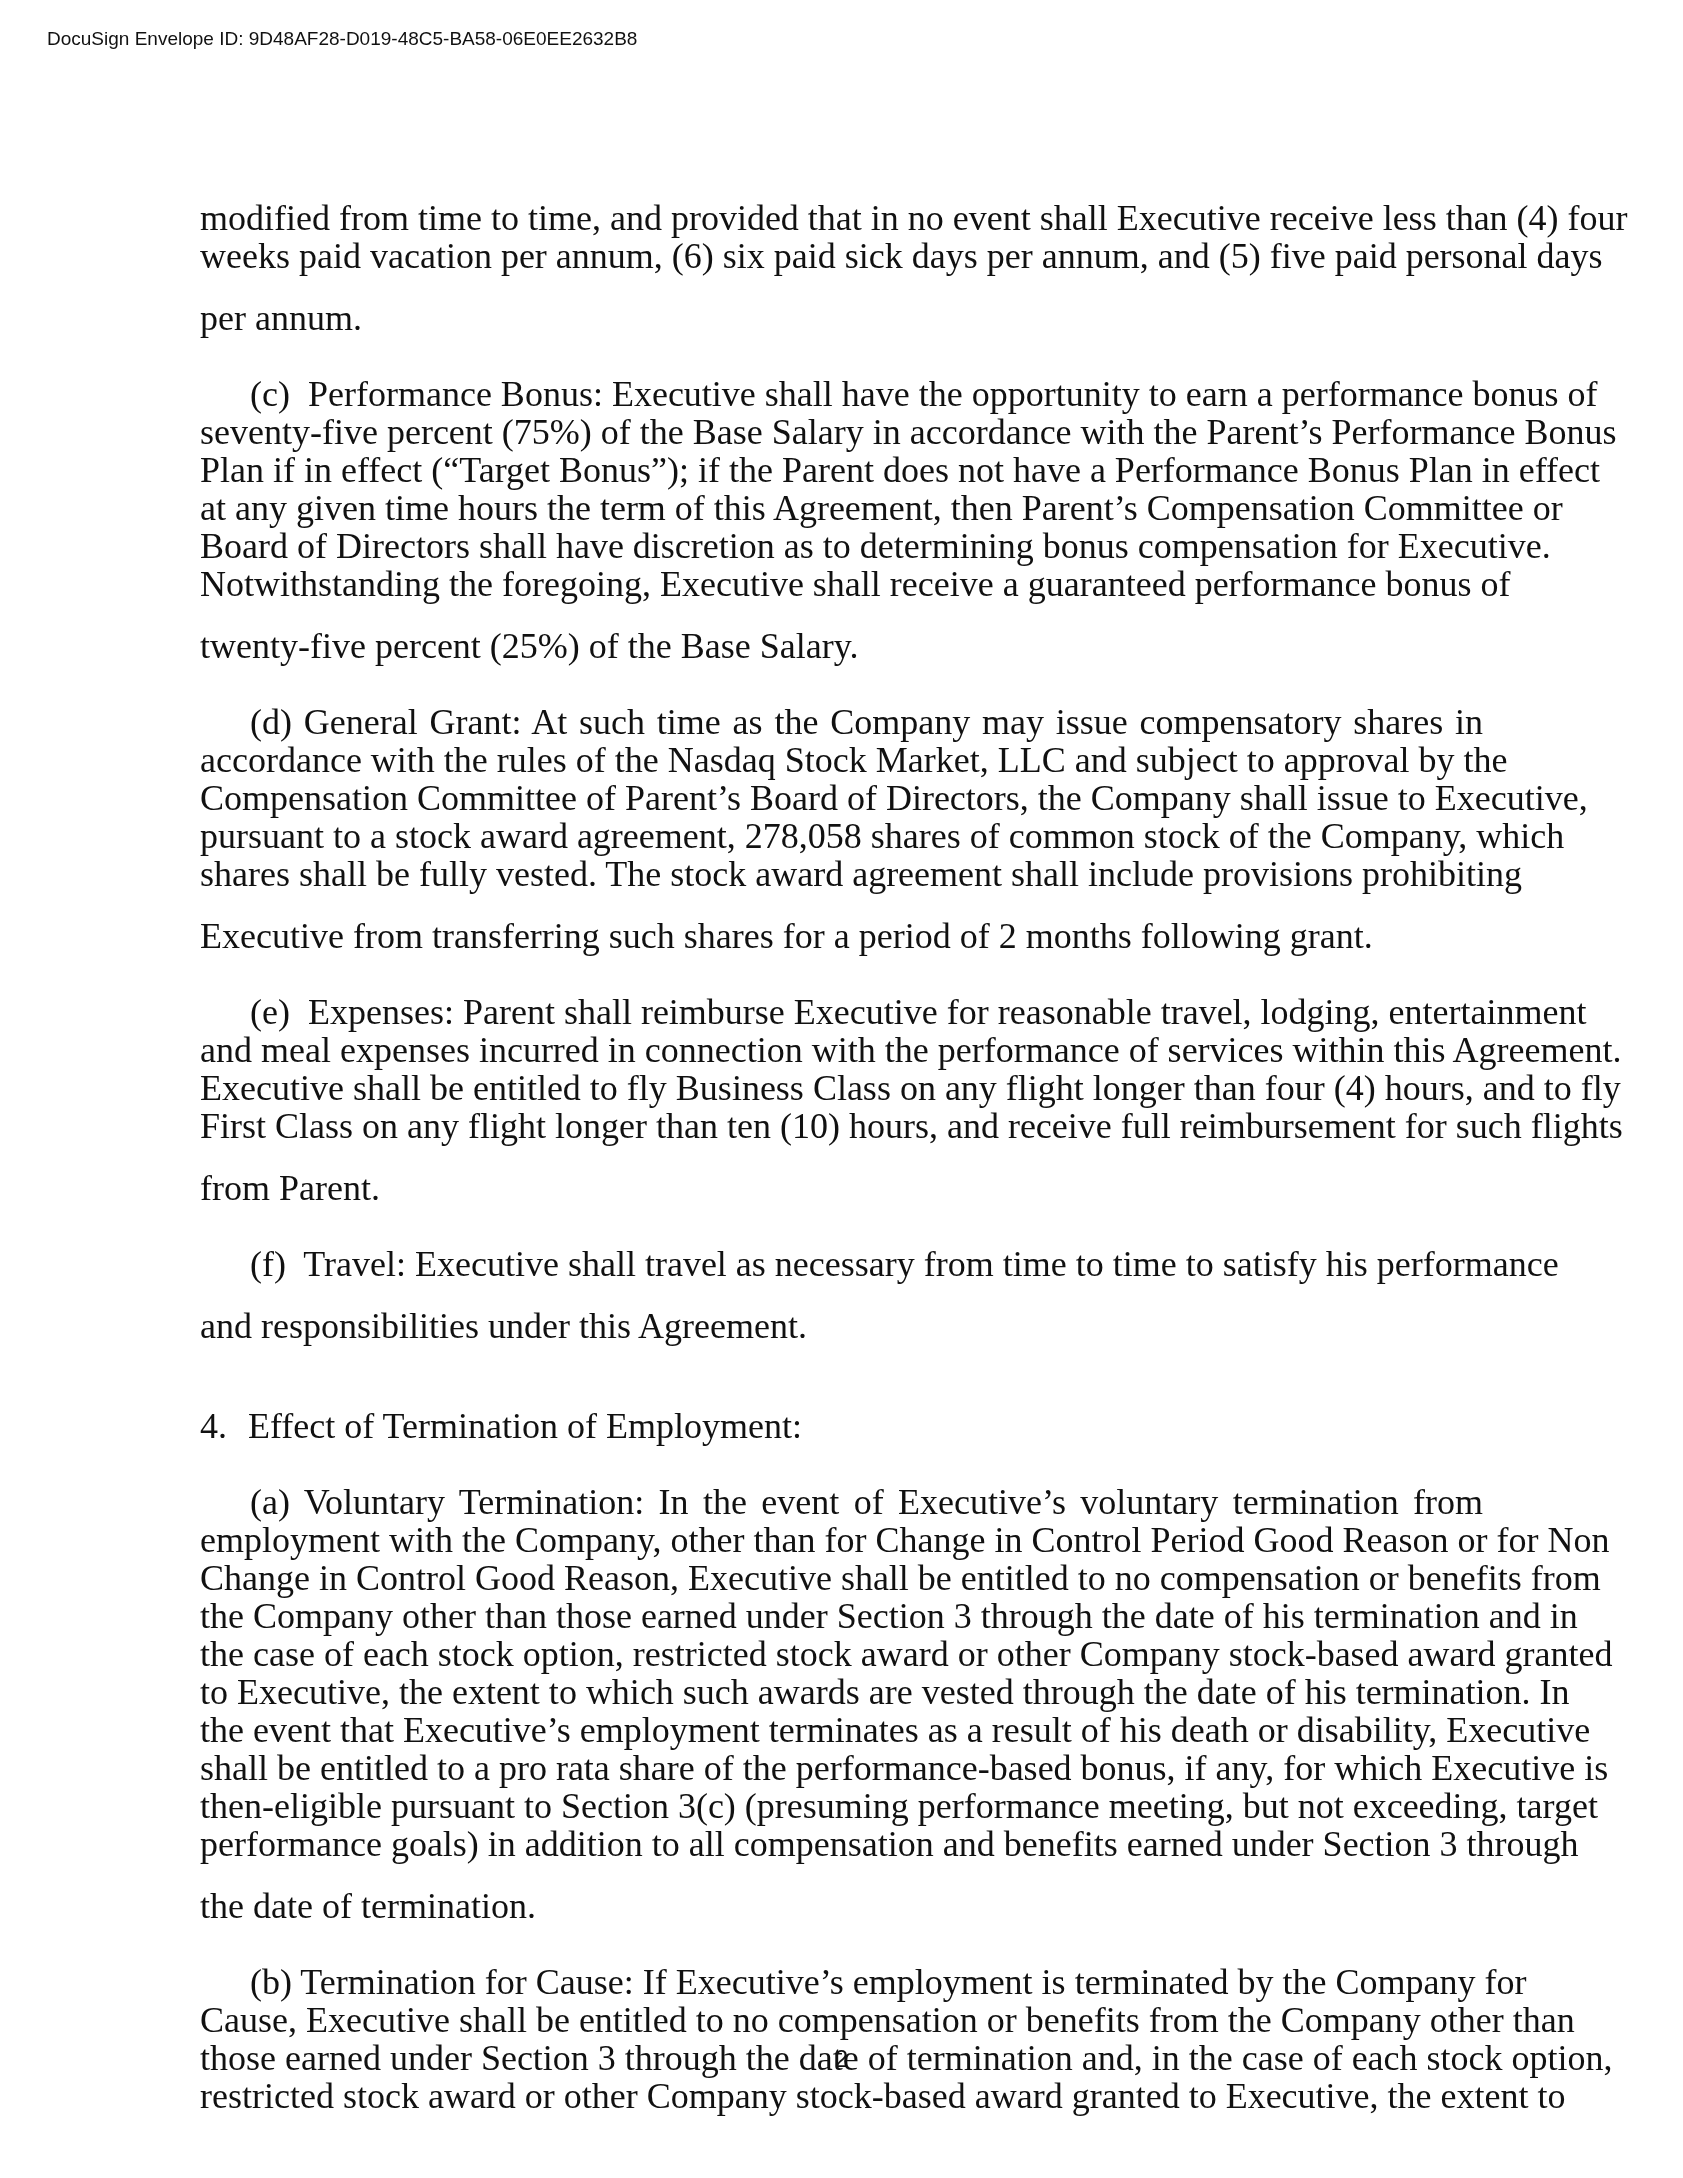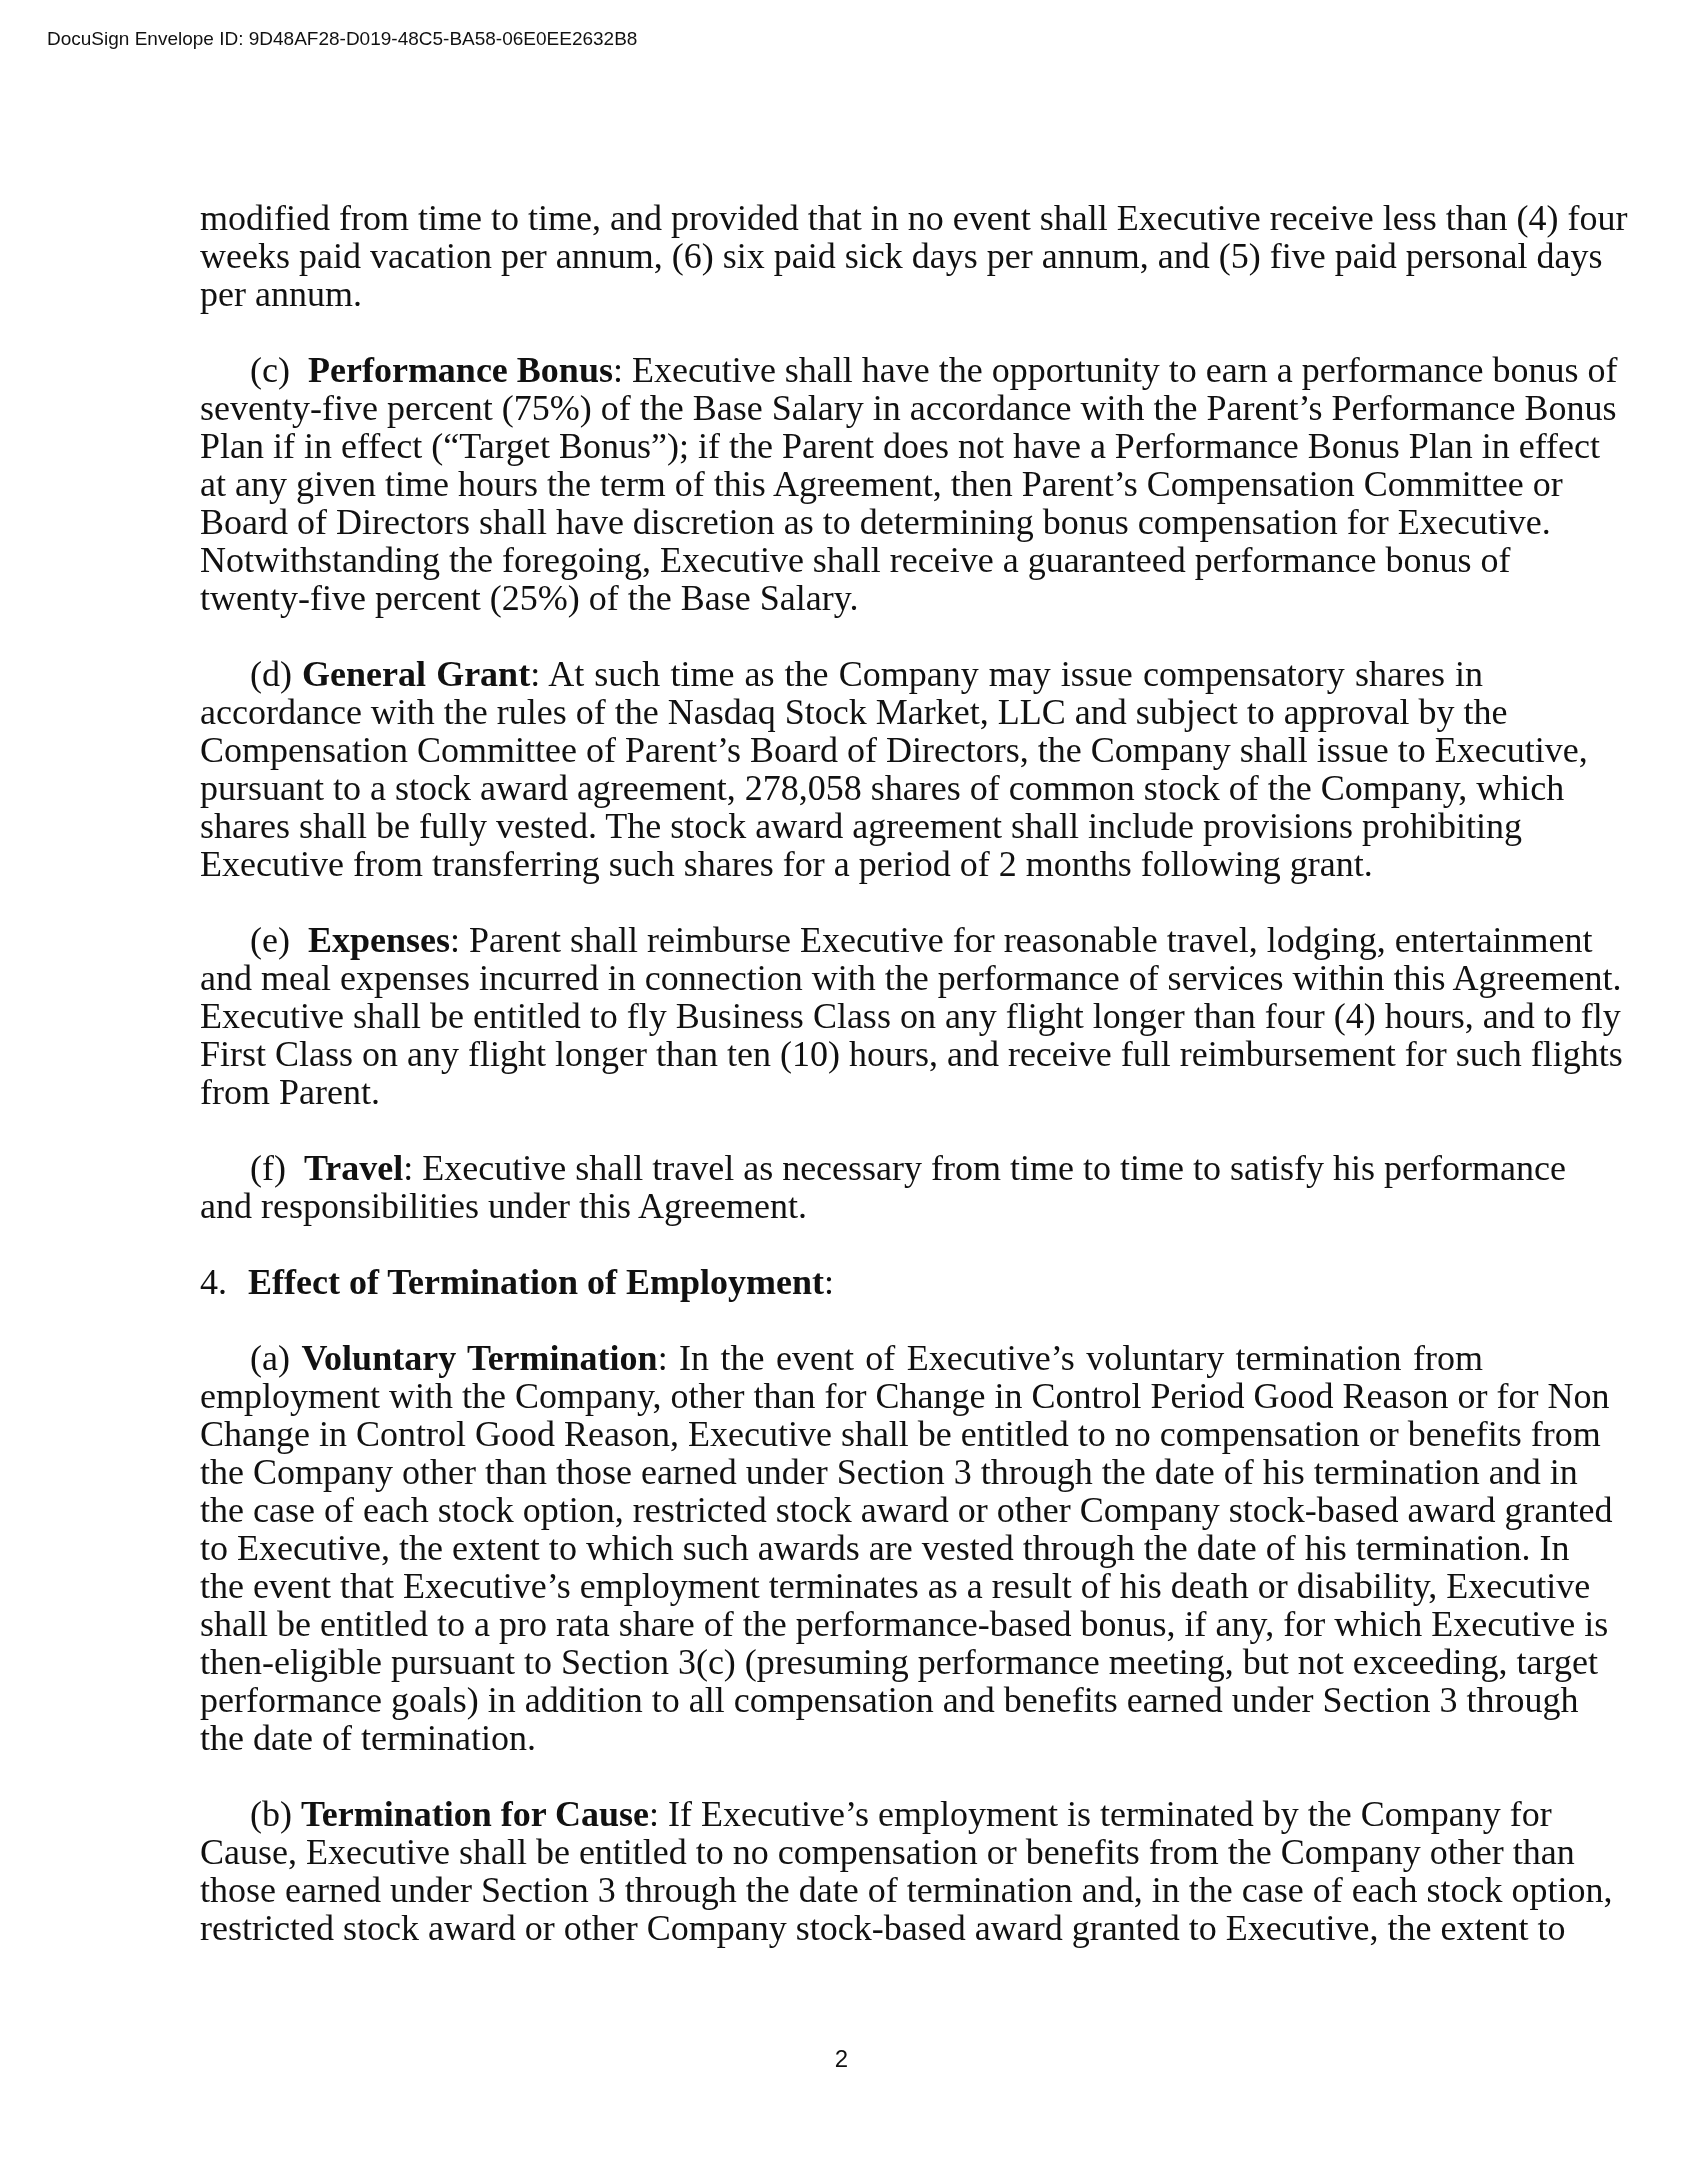--- a/index.html
+++ b/index.html
@@ -11,24 +11,24 @@
   }
   .page {
     position: absolute; left: 200px; top: 199px; width: 1283px;
     font-family: "Liberation Serif", serif; font-size: 36px;
     color: #111;
   }
   .line {
     height: 38px; line-height: 38px; white-space: nowrap;
     text-align: justify; text-align-last: justify; overflow: visible;
   }
-  .line.last { text-align: left; text-align-last: left; }
+  .line.last { text-align: left; text-align-last: left; margin-top: 24px; }
   .blank { height: 38px; }
   .indent { padding-left: 50px; }
-  b { font-weight: bold; }
+  b { font-weight: normal; }
   .heading-num { display: inline-block; width: 48px; }
   .page-number {
     position: absolute; left: 0; width: 1683px; top: 2045px; text-align: center;
     font-family: "Liberation Sans", sans-serif; font-size: 24px; color: #111;
   }
 </style>
 </head>
 <body>
 
 <div class="envelope">DocuSign Envelope ID: 9D48AF28-D019-48C5-BA58-06E0EE2632B8</div>

